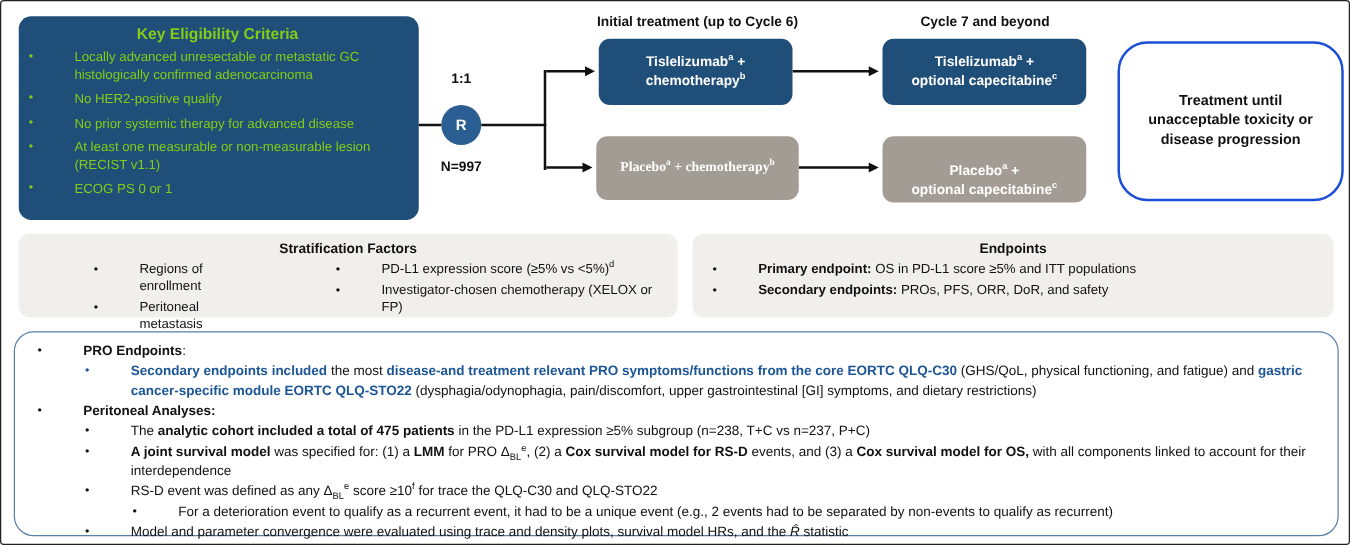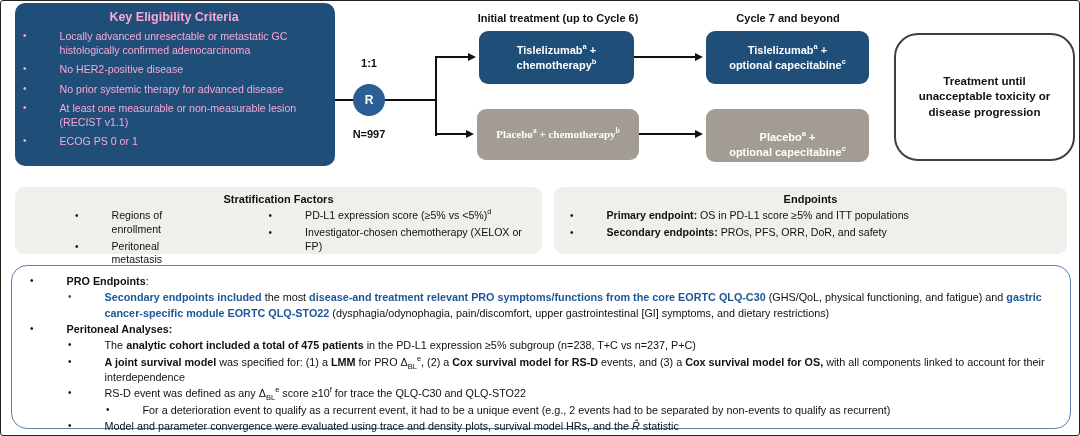--- a/index.html
+++ b/index.html
@@ -9,21 +9,21 @@
     --panel:#f1efec;
     --blue-text:#1d5697;
     --ink:#111;
     --note-border:#5b80a8;
   }
   *{box-sizing:border-box;margin:0;padding:0;}
   body{background:#fff;font-family:"Liberation Sans",sans-serif;color:#111;}
   .page{position:relative;width:1080px;height:436px;background:#fff;border:1.5px solid #222;border-radius:3px;overflow:hidden;}
 
   
-  .elig{position:absolute;left:14px;top:2px;width:320px;height:163px;background:var(--navy);border-radius:10px;color:#f9a8d4;padding:7px 10px 6px 8px;}
+  .elig{position:absolute;left:14px;top:12px;width:320px;height:163px;background:var(--navy);border-radius:10px;color:#84cc16;padding:7px 10px 6px 8px;}
   .elig-title{text-align:center;font-weight:bold;font-size:12.5px;margin-bottom:6px;}
   .elig .bullet-row{font-size:10.6px;line-height:1.28;margin-bottom:6px;}
   .bullet-row{display:flex;align-items:flex-start;}
   .dot{flex:0 0 auto;margin-right:8px;font-size:10px;line-height:inherit;}
   .dot.blue{color:var(--blue-text);}
   .bullet-text{flex:1 1 auto;margin-left:25px;}
 
   .lbl{position:absolute;text-align:center;font-weight:bold;font-size:11px;}
   .ratio{left:340px;top:56px;width:56px;}
   .nlabel{left:334px;top:127px;width:68px;}
@@ -39,21 +39,21 @@
   .hdr-beyond{left:697px;top:11px;width:180px;}
 
   .arm{position:absolute;border-radius:9px;color:#fff;font-weight:bold;font-size:11px;display:flex;align-items:center;justify-content:center;text-align:center;line-height:1.35;padding:2px 18px;}
   .arm.navy{background:var(--navy);}
   .arm.gray{background:var(--gray);}
   .arm-t1{left:478px;top:30px;width:155px;height:53px;}
   .arm-p1{left:476px;top:108px;width:162px;height:51px;font-family:Liberation Serif, serif;}
   .arm-t2{left:705px;top:30px;width:163px;height:53px;}
   .arm-p2{left:705px;top:108px;width:163px;height:53px;align-items:flex-end;}
 
-  .outcome{position:absolute;left:893px;top:32px;width:181px;height:128px;background:#fff;border:2px solid #404040;border-radius:24px;display:flex;align-items:center;justify-content:center;text-align:center;font-weight:bold;font-size:11.5px;line-height:1.35;padding:0 13px;}
+  .outcome{position:absolute;left:893px;top:32px;width:181px;height:128px;background:#fff;border:2px solid #1d4ed8;border-radius:24px;display:flex;align-items:center;justify-content:center;text-align:center;font-weight:bold;font-size:11.5px;line-height:1.35;padding:0 13px;}
 
   
   .panel{position:absolute;top:186px;height:67px;background:var(--panel);border-radius:9px;padding:6px 8px 4px;}
   .panel-strat{left:14px;width:527px;}
   .panel-endp{left:553px;width:513px;}
   .panel-title{text-align:center;font-weight:bold;font-size:11px;margin-bottom:4px;}
   .panel .bullet-row{font-size:10.6px;line-height:1.3;margin-bottom:3px;}
   .strat-cols{display:flex;padding-left:52px;gap:58px;}
   .endp-list{padding-left:8px;}
 
@@ -77,21 +77,21 @@
 
   <div class="elig">
     <div class="elig-title">Key Eligibility Criteria</div>
     <div>
         <div class="bullet-row">
           <span class="dot">•</span>
           <span class="bullet-text"><span>Locally advanced unresectable or metastatic GC histologically confirmed adenocarcinoma</span></span>
         </div>
         <div class="bullet-row">
           <span class="dot">•</span>
-          <span class="bullet-text"><span>No HER2-positive disease</span></span>
+          <span class="bullet-text"><span>No HER2-positive qualify</span></span>
         </div>
         <div class="bullet-row">
           <span class="dot">•</span>
           <span class="bullet-text"><span>No prior systemic therapy for advanced disease</span></span>
         </div>
         <div class="bullet-row">
           <span class="dot">•</span>
           <span class="bullet-text"><span>At least one measurable or non-measurable lesion (RECIST v1.1)</span></span>
         </div>
         <div class="bullet-row">

